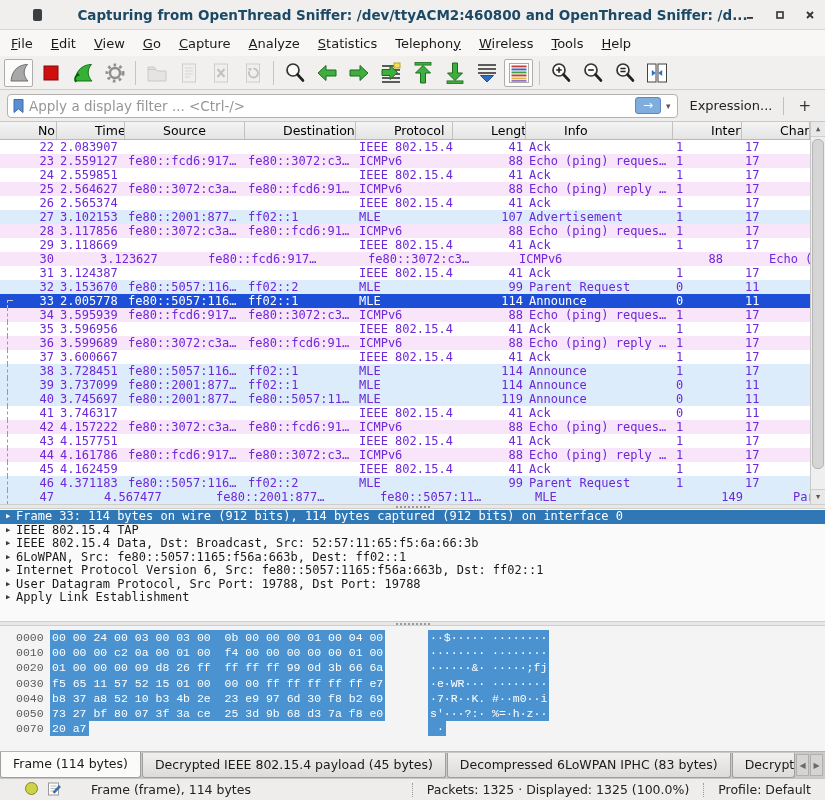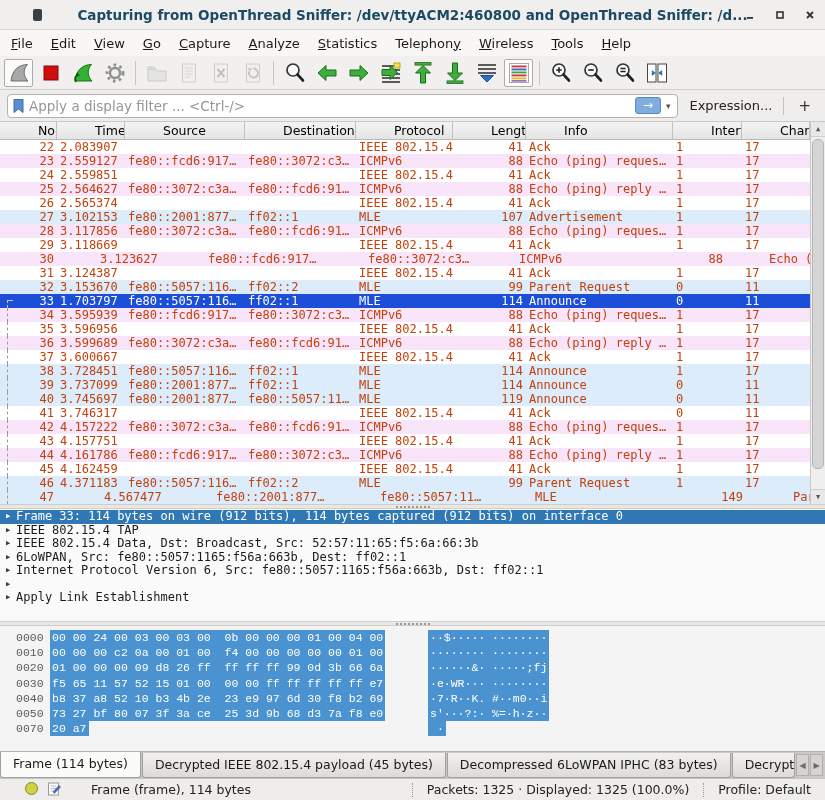--- a/index.html
+++ b/index.html
@@ -51,21 +51,21 @@
   .addbtn { font-size:15px; color:#333; padding:0 7px; }
 
   
   .plist { position:relative; flex:0 0 382px; height:382px; background:#fff; overflow:hidden;
     font-family:"DejaVu Sans Mono", monospace; }
   .phead { display:grid; height:18px; background:linear-gradient(#f4f4f4,#e4e4e4);
     border-bottom:1px solid #b9b9b9; font-family:"DejaVu Sans", sans-serif; font-size:12.5px; color:#000; }
   .hcell { border-right:1px solid #c1c1c1; padding:0 4px; line-height:17px;
     white-space:nowrap; overflow:hidden;margin-left:34px; }
   .pbody { position:absolute; top:18px; left:0; right:15px; bottom:0; overflow:hidden; }
-  .prow { display:grid; height:14px; line-height:14px; font-size:12px; color:#c2410c;
+  .prow { display:grid; height:14px; line-height:14px; font-size:12px; color:#6d28d9;
     position:relative; }
   .prow.c-pink { background:#f9e5f9; }
   .prow.c-blue { background:#ddecfb; }
   .prow.c-selected { background:#1d4ed8; color:#fff; }
   .pcell { overflow:hidden; white-space:pre; padding:0 3px; }
   .al-r { text-align:right; }
   .mk { position:absolute; left:7px; top:0; width:6px; height:14px;
     border-left:1px dashed #9a9a9a; }
   .mk.corner { top:6px; height:8px; border-top:1px dashed #c9c9c9; border-left-color:#c9c9c9; }
 
@@ -481,21 +481,21 @@
           <span class="pcell">fe80::5057:116…</span>
           <span class="pcell">ff02::2</span>
           <span class="pcell">MLE</span>
           <span class="pcell al-r">99</span>
           <span class="pcell">Parent Request</span>
           <span class="pcell">0</span>
           <span class="pcell">11</span>
         </div>
         <div class="prow c-selected" style="grid-template-columns: 57px 68px 120px 111px 97px 73px 147px 69px 68px;">
           <span class="pcell al-r">33</span>
-          <span class="pcell">1.703797</span>
+          <span class="pcell">2.005778</span>
           <span class="pcell">fe80::5057:116…</span>
           <span class="pcell">ff02::1</span>
           <span class="pcell">MLE</span>
           <span class="pcell al-r">114</span>
           <span class="pcell">Announce</span>
           <span class="pcell">0</span>
           <span class="pcell">11</span>
           <span class="mk corner"></span>
         </div>
         <div class="prow c-pink" style="grid-template-columns: 57px 68px 120px 111px 97px 73px 147px 69px 68px;">
@@ -677,21 +677,21 @@
   <div class="splitter">
       <span class="grip"></span>
     </div>
 
   <div class="details" id="details">
       <div class="drow sel"><span class="arrow">▶</span><span>Frame 33: 114 bytes on wire (912 bits), 114 bytes captured (912 bits) on interface 0</span></div>
       <div class="drow"><span class="arrow">▶</span><span>IEEE 802.15.4 TAP</span></div>
       <div class="drow"><span class="arrow">▶</span><span>IEEE 802.15.4 Data, Dst: Broadcast, Src: 52:57:11:65:f5:6a:66:3b</span></div>
       <div class="drow"><span class="arrow">▶</span><span>6LoWPAN, Src: fe80::5057:1165:f56a:663b, Dest: ff02::1</span></div>
       <div class="drow"><span class="arrow">▶</span><span>Internet Protocol Version 6, Src: fe80::5057:1165:f56a:663b, Dst: ff02::1</span></div>
-      <div class="drow"><span class="arrow">▶</span></div>
+      <div class="drow"><span class="arrow">▶</span><span>User Datagram Protocol, Src Port: 19788, Dst Port: 19788</span></div>
       <div class="drow"><span class="arrow">▶</span><span>Apply Link Establishment</span></div>
     </div>
 
   <div class="splitter">
       <span class="grip"></span>
     </div>
 
   <div class="hexpane" id="hexpane">
       <div class="hexrow"><span class="off">0000</span><span class="hx">00 00 24 00 03 00 03 00  0b 00 00 00 01 00 04 00</span><span class="as">··$····· ········</span></div>
       <div class="hexrow"><span class="off">0010</span><span class="hx">00 00 00 c2 0a 00 01 00  f4 00 00 00 00 00 01 00</span><span class="as">········ ········</span></div>

